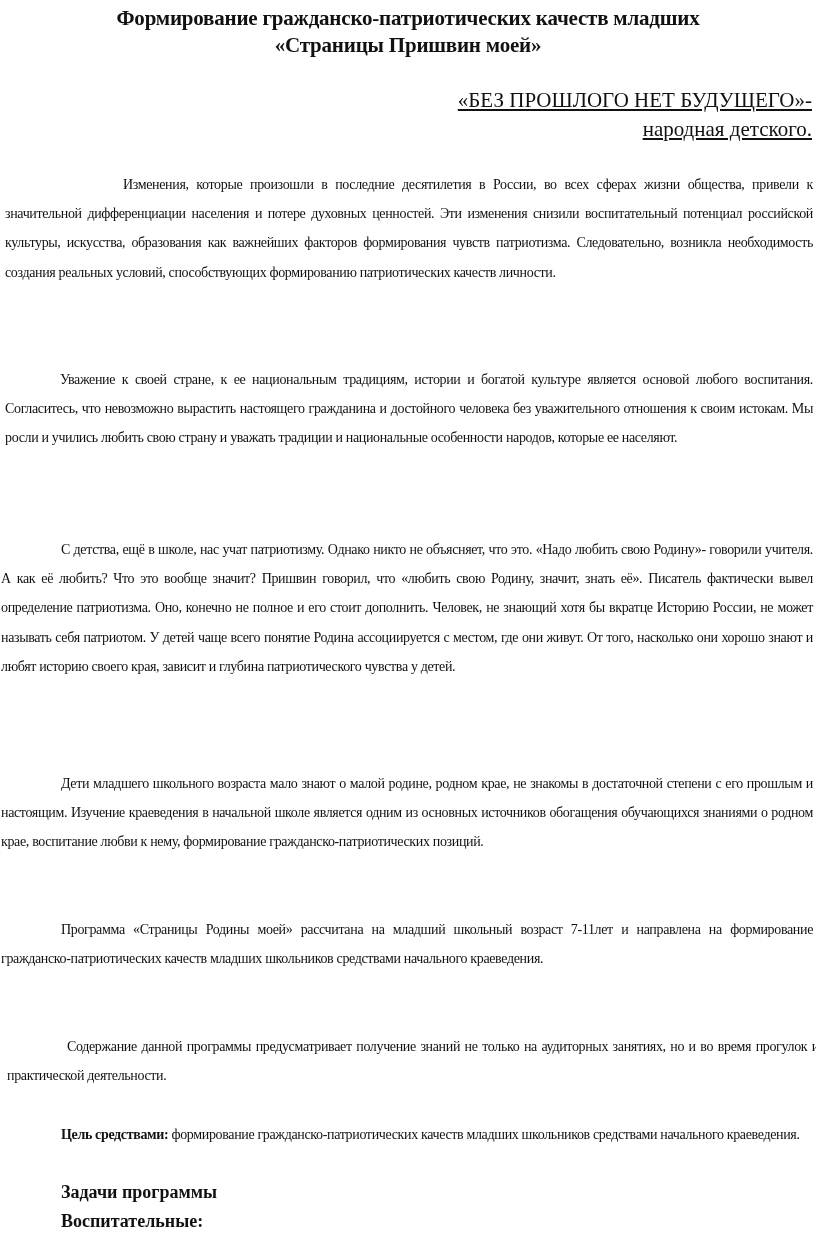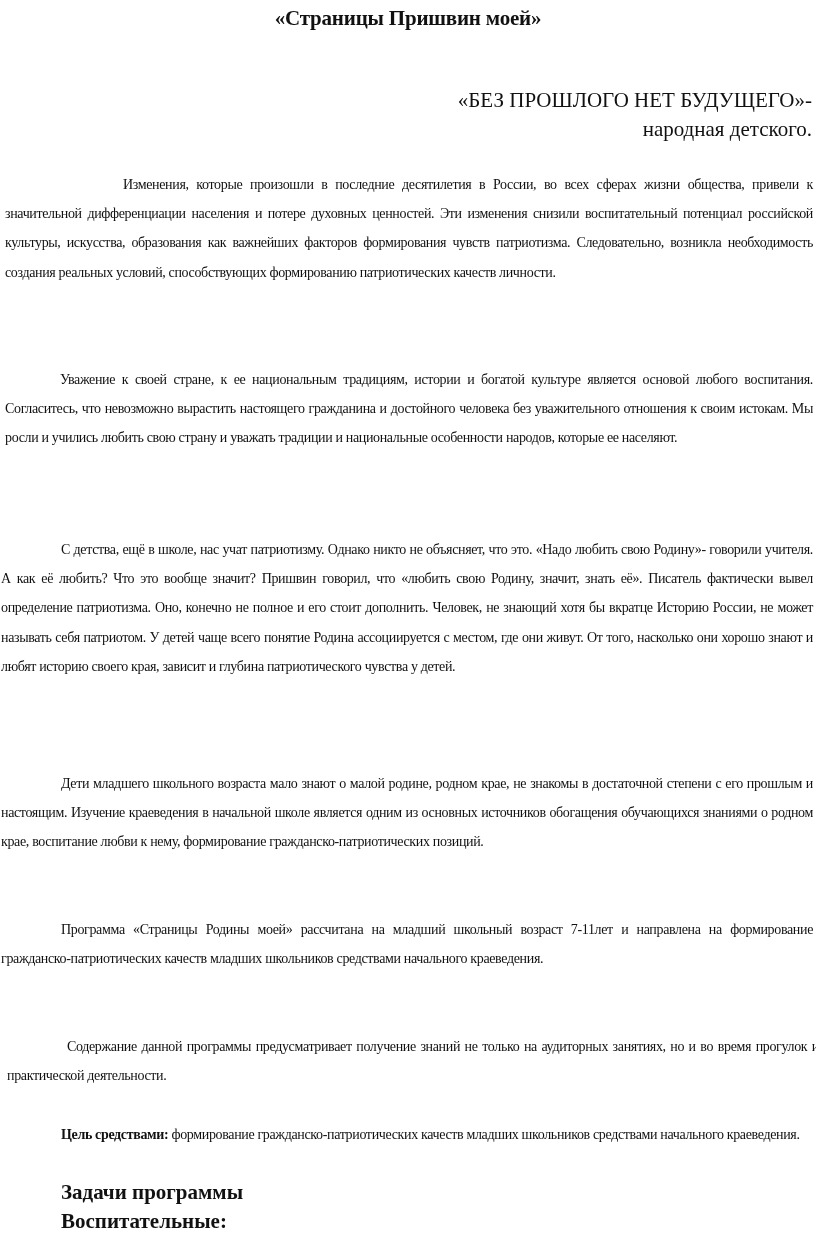--- a/index.html
+++ b/index.html
@@ -34,20 +34,21 @@
     }
     .title div { white-space: nowrap; }
     .epigraph {
       position: absolute;
       right: 4px;
       text-align: right;
       font-size: 21px;
       line-height: 29px;
       top: 86px;
       white-space: nowrap;
+      text-decoration: underline;
     }
     .body {
       position: absolute;
       font-size: 14px;
       line-height: 29.2px;
       text-align: justify;
       letter-spacing: -0.35px;
       word-spacing: 0px;
     }
     .body p {
@@ -65,34 +66,35 @@
     .p5 { left: 1px; width: 812px; top: 915px; }
     .p5 p { text-indent: 60px; }
     .p6 { left: 7px; width: 812px; top: 1032px; }
     .p6 p { text-indent: 60px; }
     .p7 { left: 1px; width: 812px; top: 1120px; }
     .p7 p { text-indent: 60px; }
     .bold { font-weight: bold; }
     .heading-line {
       position: absolute;
       left: 61px;
-      font-size: 21px;
+      font-size: 18px;
       line-height: 29px;
       font-weight: bold;
       white-space: nowrap;
     }
     .h-tasks { top: 1178px; }
     .h-edu { top: 1207px; }
   </style>
 </head>
 <body>
 
 <div class="page">
 
   <div class="title">
+    <div>Формирование гражданско-патриотических качеств младших</div>
     <div>«Страницы Пришвин моей»</div>
   </div>
 
   <div class="epigraph">
     <div>«БЕЗ ПРОШЛОГО НЕТ БУДУЩЕГО»-</div>
     <div>народная детского.</div>
   </div>
 
   <div class="body p1">
     <p>Изменения, которые произошли в последние десятилетия в России, во всех сферах жизни общества, привели к значительной дифференциации населения и потере духовных ценностей. Эти изменения снизили воспитательный потенциал российской культуры, искусства, образования как важнейших факторов формирования чувств патриотизма. Следовательно, возникла необходимость создания реальных условий, способствующих формированию патриотических качеств личности.</p>

